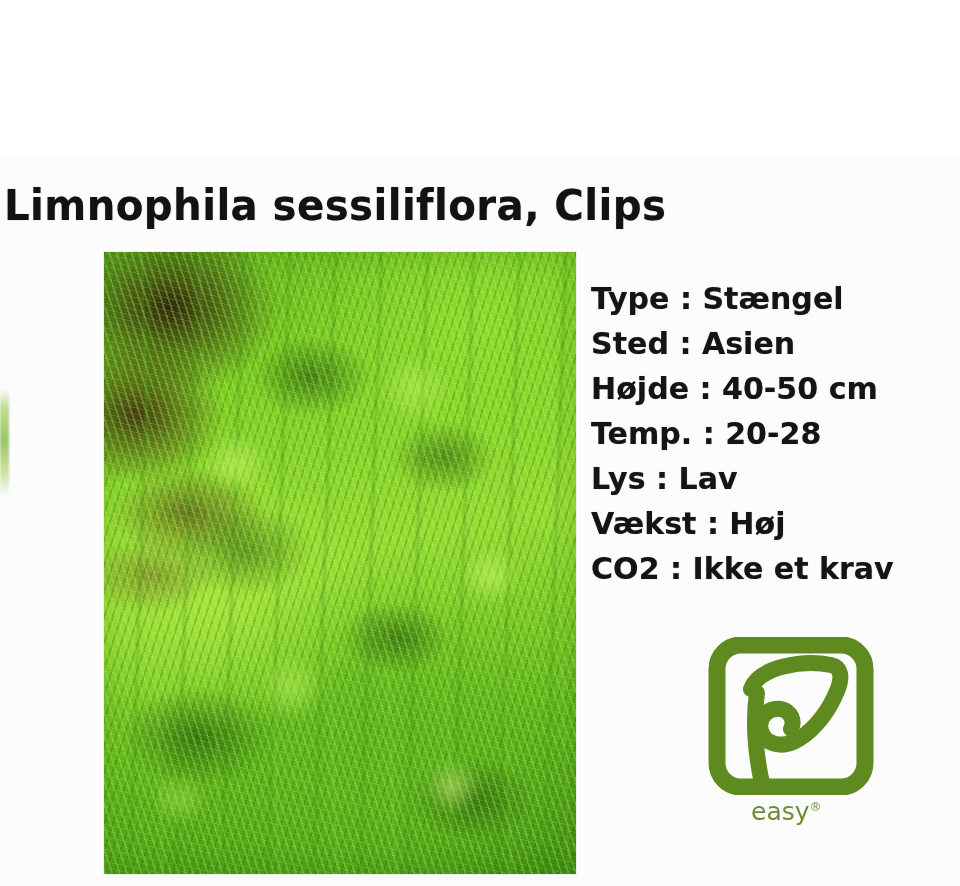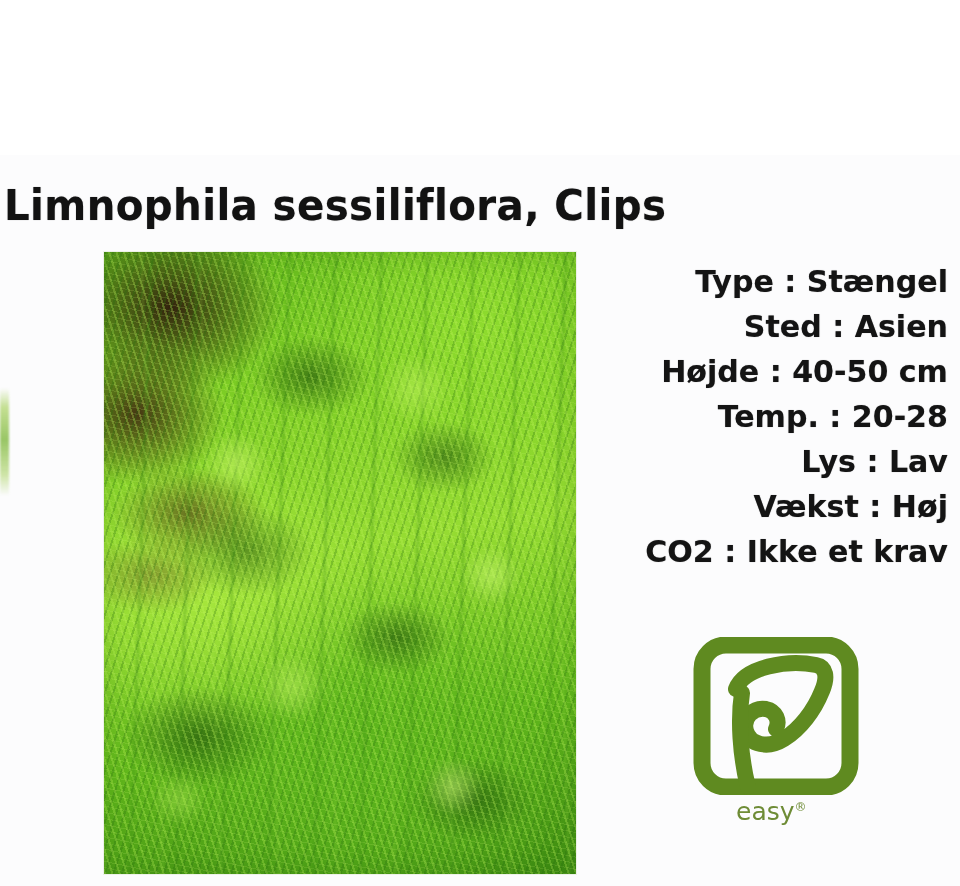--- a/index.html
+++ b/index.html
@@ -132,40 +132,39 @@
   }
   .photo .soften {
     backdrop-filter: blur(0.4px);
     box-shadow: inset 0 0 26px rgba(20,70,10,0.18);
   }
 
   
   .specs {
     position: absolute;
     left: 591px;
-    top: 259px;
+    top: 276px;
     width: 368px;
-    text-align: right;
   }
   .spec-line {
     font-family: "DejaVu Sans", sans-serif;
     font-weight: 700;
     font-size: 31px;
     line-height: 45px;
     color: #141414;
     white-space: nowrap;
     transform: scaleX(0.97);
     transform-origin: left center;
     text-shadow: 0 0 1px rgba(0,0,0,0.4);
   }
 
   
   .logo {
     position: absolute;
-    left: 692px;
+    left: 707px;
     top: 637px;
     width: 172px;
     height: 198px;
   }
   .logo-mark {
     position: relative;
     width: 168px;
     height: 158px;
     filter: blur(0.35px);
   }

